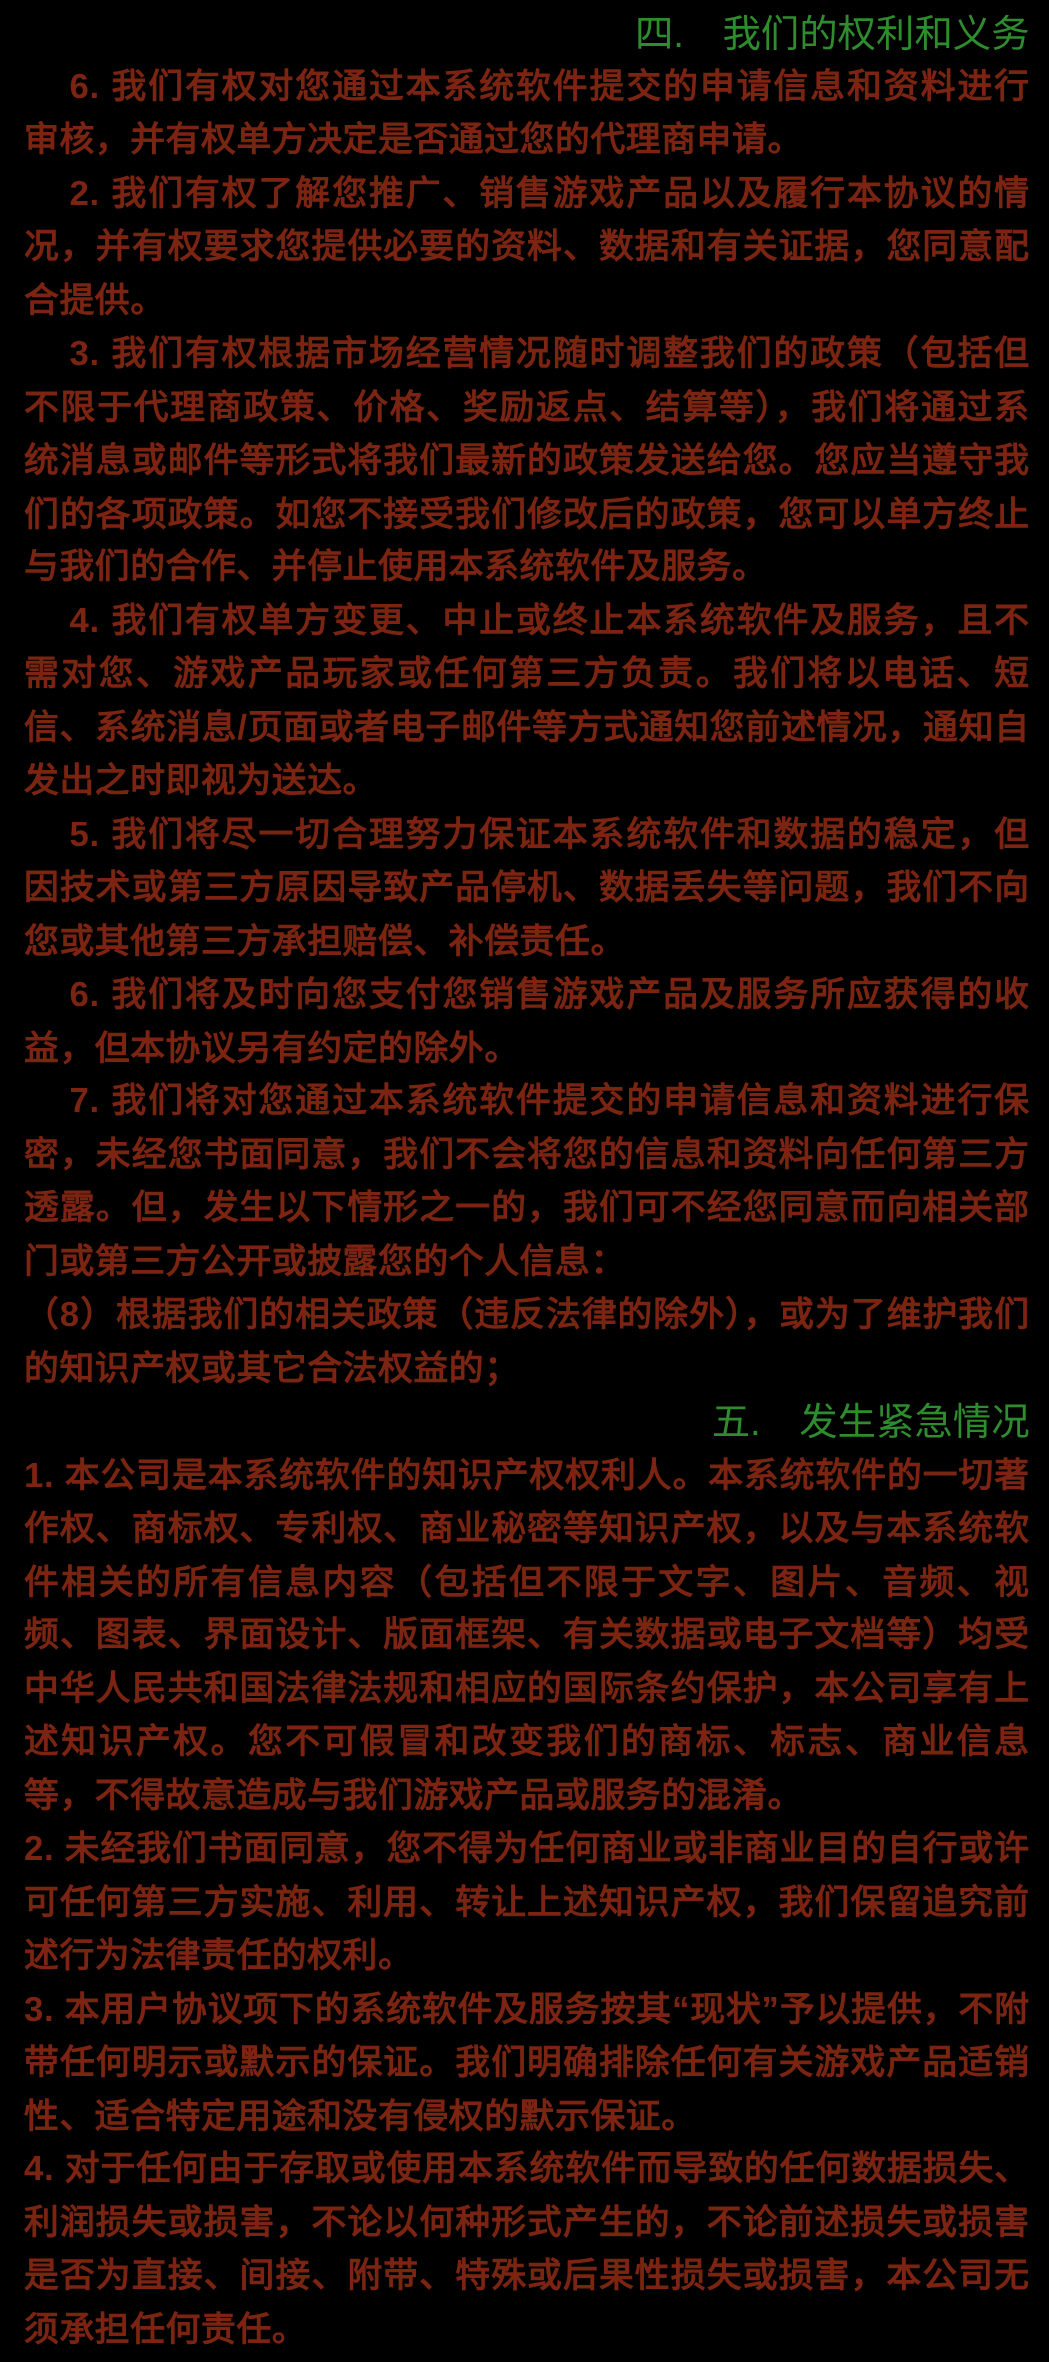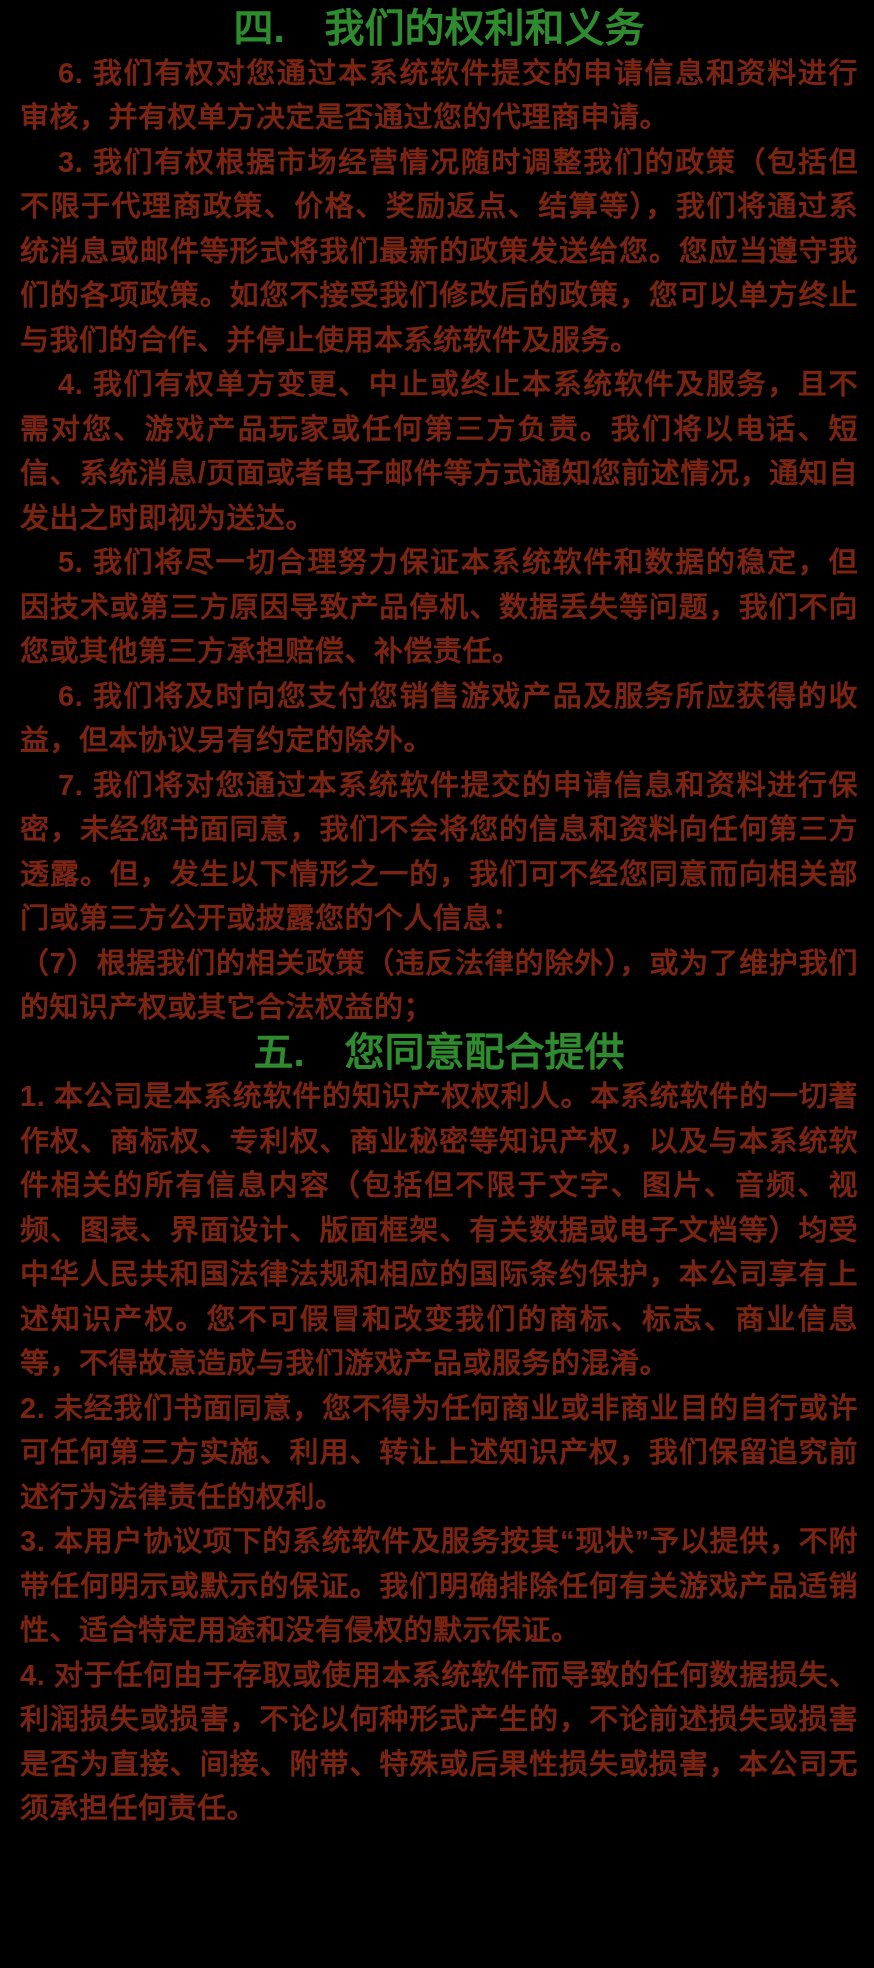--- a/index.html
+++ b/index.html
@@ -19,25 +19,25 @@
     font-weight: bold;
   }
   .doc {
     box-sizing: border-box;
     width: 874px;
     padding: 6px 16px 20px 20px;
   }
   .section-heading {
     margin: 0;
     color: var(--heading);
-    font-size: 40px;
+    font-size: 32px;
     line-height: 44.5px;
-    font-weight: bold;
+    font-weight: normal;
     white-space: pre-wrap;
-    text-align: center;
+    text-align: right;
   }
   .para {
     margin: 0;
     color: var(--body-text);
     font-size: 29px;
     line-height: 44.5px;
     text-align: justify;
     letter-spacing: 0.5px;
     word-break: break-all;
   }
@@ -46,27 +46,28 @@
   }
 </style>
 </head>
 <body>
 
 <div class="doc">
 
   <h2 class="section-heading">四.　我们的权利和义务</h2>
 
   <p class="para indent">6. 我们有权对您通过本系统软件提交的申请信息和资料进行审核，并有权单方决定是否通过您的代理商申请。</p>
+  <p class="para indent">2. 我们有权了解您推广、销售游戏产品以及履行本协议的情况，并有权要求您提供必要的资料、数据和有关证据，您同意配合提供。</p>
   <p class="para indent">3. 我们有权根据市场经营情况随时调整我们的政策（包括但不限于代理商政策、价格、奖励返点、结算等），我们将通过系统消息或邮件等形式将我们最新的政策发送给您。您应当遵守我们的各项政策。如您不接受我们修改后的政策，您可以单方终止与我们的合作、并停止使用本系统软件及服务。</p>
   <p class="para indent">4. 我们有权单方变更、中止或终止本系统软件及服务，且不需对您、游戏产品玩家或任何第三方负责。我们将以电话、短信、系统消息/页面或者电子邮件等方式通知您前述情况，通知自发出之时即视为送达。</p>
   <p class="para indent">5. 我们将尽一切合理努力保证本系统软件和数据的稳定，但因技术或第三方原因导致产品停机、数据丢失等问题，我们不向您或其他第三方承担赔偿、补偿责任。</p>
   <p class="para indent">6. 我们将及时向您支付您销售游戏产品及服务所应获得的收益，但本协议另有约定的除外。</p>
   <p class="para indent">7. 我们将对您通过本系统软件提交的申请信息和资料进行保密，未经您书面同意，我们不会将您的信息和资料向任何第三方透露。但，发生以下情形之一的，我们可不经您同意而向相关部门或第三方公开或披露您的个人信息：</p>
-  <p class="para">（7）根据我们的相关政策（违反法律的除外），或为了维护我们的知识产权或其它合法权益的；</p>
+  <p class="para">（8）根据我们的相关政策（违反法律的除外），或为了维护我们的知识产权或其它合法权益的；</p>
 
-  <h2 class="section-heading">五.　您同意配合提供</h2>
+  <h2 class="section-heading">五.　发生紧急情况</h2>
 
   <p class="para">1. 本公司是本系统软件的知识产权权利人。本系统软件的一切著作权、商标权、专利权、商业秘密等知识产权，以及与本系统软件相关的所有信息内容（包括但不限于文字、图片、音频、视频、图表、界面设计、版面框架、有关数据或电子文档等）均受中华人民共和国法律法规和相应的国际条约保护，本公司享有上述知识产权。您不可假冒和改变我们的商标、标志、商业信息等，不得故意造成与我们游戏产品或服务的混淆。</p>
   <p class="para">2. 未经我们书面同意，您不得为任何商业或非商业目的自行或许可任何第三方实施、利用、转让上述知识产权，我们保留追究前述行为法律责任的权利。</p>
   <p class="para">3. 本用户协议项下的系统软件及服务按其“现状”予以提供，不附带任何明示或默示的保证。我们明确排除任何有关游戏产品适销性、适合特定用途和没有侵权的默示保证。</p>
   <p class="para">4. 对于任何由于存取或使用本系统软件而导致的任何数据损失、利润损失或损害，不论以何种形式产生的，不论前述损失或损害是否为直接、间接、附带、特殊或后果性损失或损害，本公司无须承担任何责任。</p>
 
 </div>
 
 </body></html>

